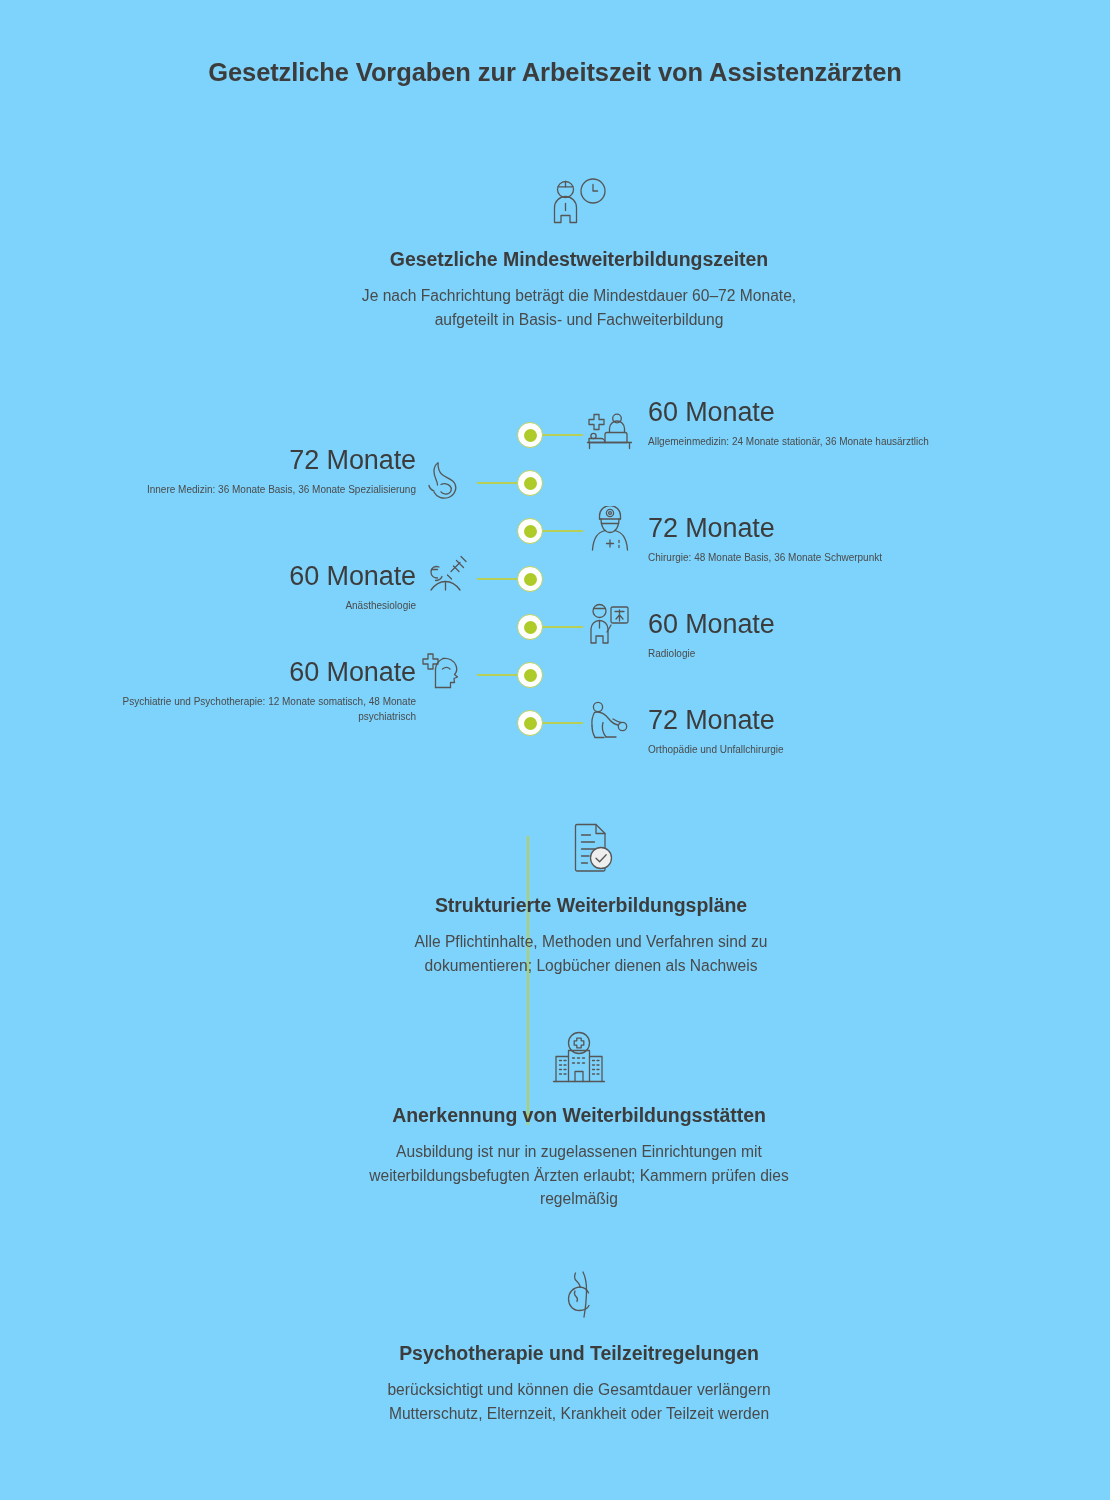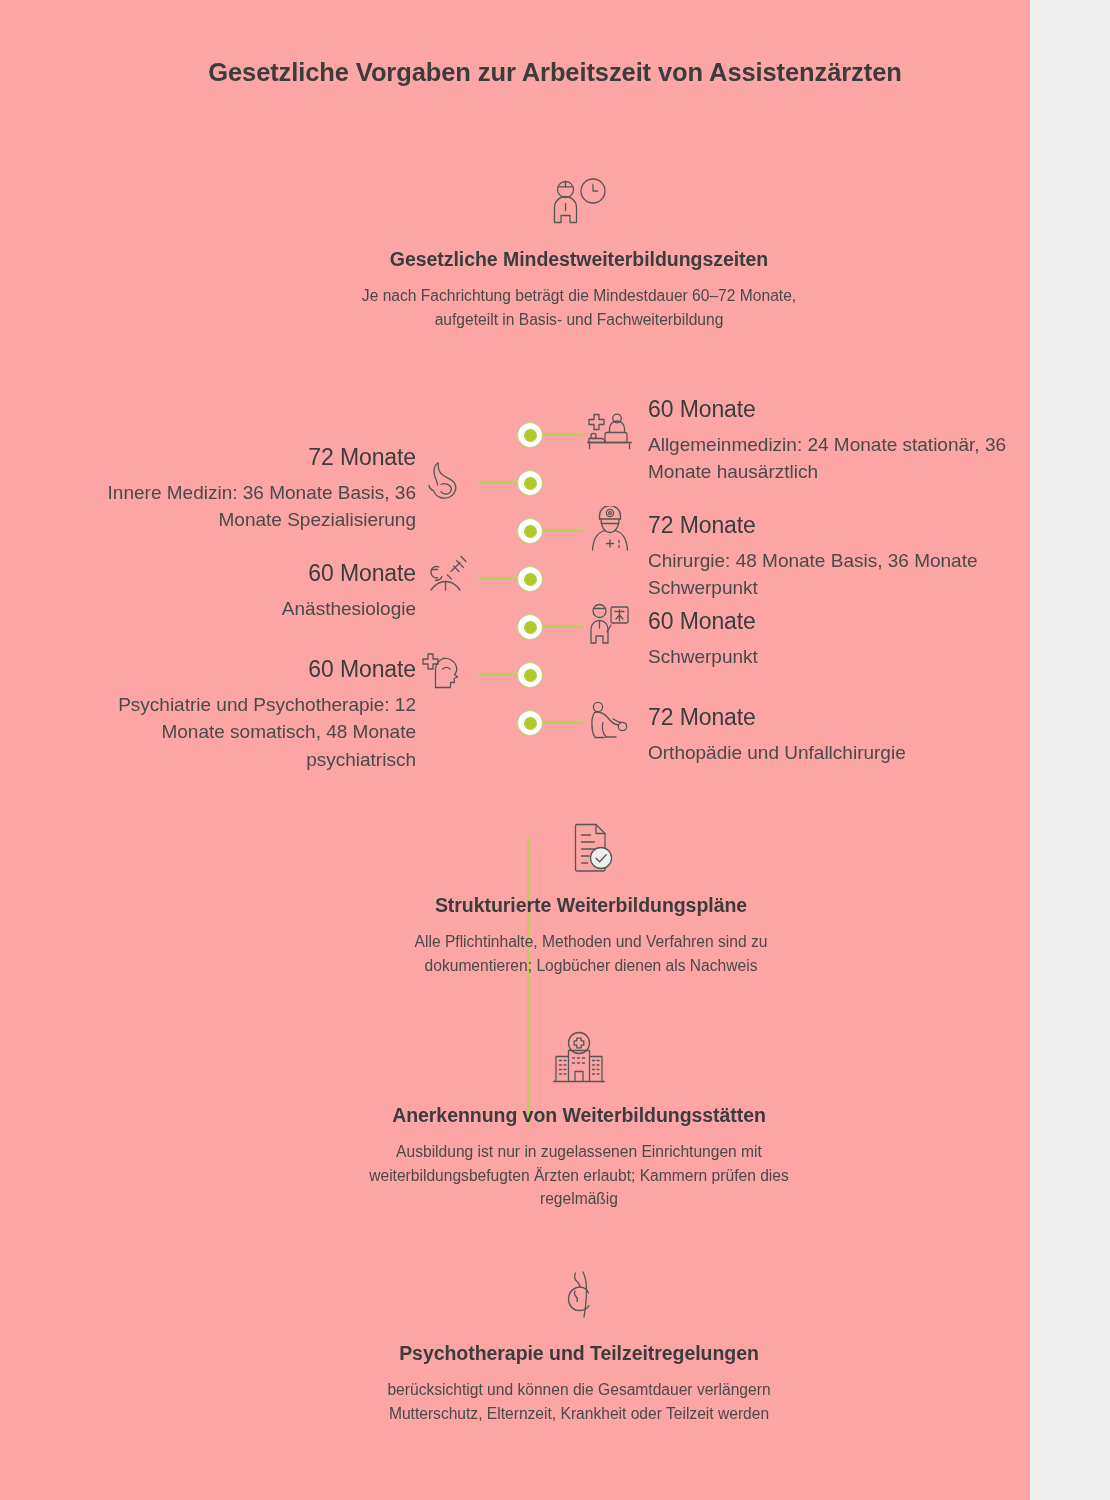--- a/index.html
+++ b/index.html
@@ -9,23 +9,23 @@
     width: 1110px;
     height: 1500px;
     background: #efeeee;
     font-family: "Liberation Sans", sans-serif;
     color: #444444;
     overflow: hidden;
   }
 
   .page {
     position: relative;
-    width: 1030px;
+    width: 1110px;
     height: 1500px;
-    background: #fca5a5;
+    background: #7dd3fc;
   }
 
   
   .main-title {
     position: absolute;
     top: 58px;
     left: 0;
     width: 1110px;
     text-align: center;
     font-size: 25.5px;
@@ -111,27 +111,27 @@
     background: #b8cf56;
     z-index: 1;
   }
 
   
   .tl-item {
     position: absolute;
     z-index: 2;
   }
   .tl-item .tl-months {
-    font-size: 23px;
+    font-size: 27px;
     color: #3c3c3c;
     line-height: 1.2;
     letter-spacing: -0.1px;
   }
   .tl-item .tl-desc {
-    font-size: 19px;
+    font-size: 10px;
     color: #4a4a4a;
     line-height: 1.46;
     margin-top: 7px;
   }
   .tl-item.right { text-align: left; }
   .tl-item.left  { text-align: right; }
 
   .tl-icon {
     position: absolute;
     z-index: 2;
@@ -268,21 +268,21 @@
         <path d="M13.5 19 v7"></path>
         <rect x="25" y="5" width="17" height="16" rx="1.5"></rect>
         <path d="M33.5 8 v11"></path>
         <path d="M29 9.5 h9"></path>
         <path d="M30 17 l3.5 -4 l3.5 4"></path>
         <path d="M25 23 l-4 7"></path>
       </svg>
     </div>
     <div class="tl-item right" style="left:648px; top:208px; width:400px;">
       <div class="tl-months">60 Monate</div>
-      <div class="tl-desc">Schwerpunkt</div>
+      <div class="tl-desc">Radiologie</div>
     </div>
 
     <div class="tl-icon" style="left:422px; top:250px;">
       <svg class="ico-thin" width="48" height="48" viewBox="0 0 48 48" aria-hidden="true">
         <path d="M6 4 h5 v5 h5 v5 h-5 v5 h-5 v-5 h-5 v-5 h5 z"></path>
         <path d="M21 8.5 c5.5 -1 11 2 13 7 c1.5 4 0.5 7 -1.5 9 l0 0 l3 2.5 l-3.5 1.5 l0.5 4 l-4 0 l0 5"></path>
         <path d="M21 8.5 c-4 2 -7 5.5 -7.5 10.5"></path>
         <path d="M13.5 19 v18.5"></path>
         <path d="M13.5 37.5 h15"></path>
         <path d="M20.5 19 c2.5 -2 5.5 -2 7.5 0"></path>

